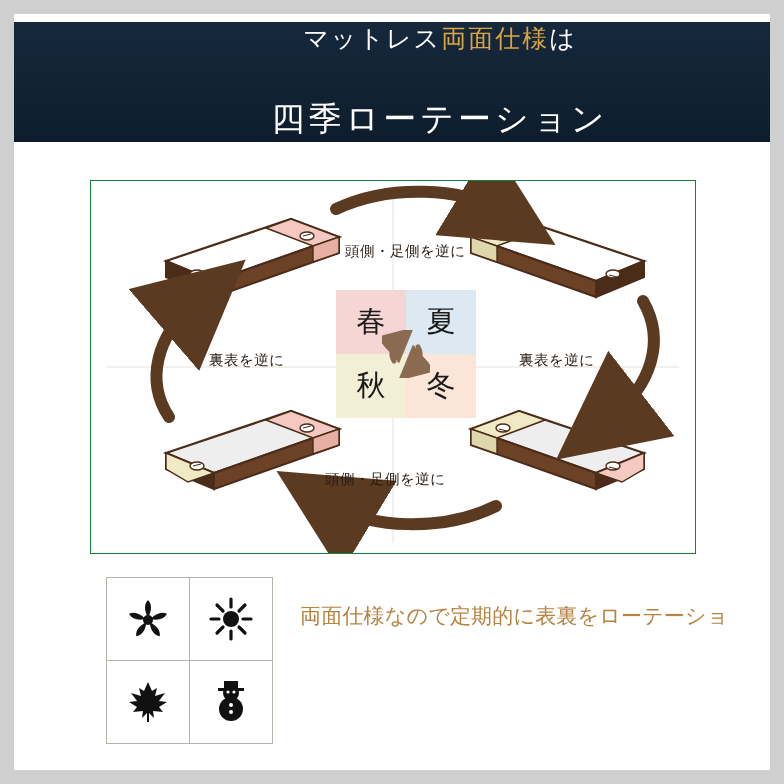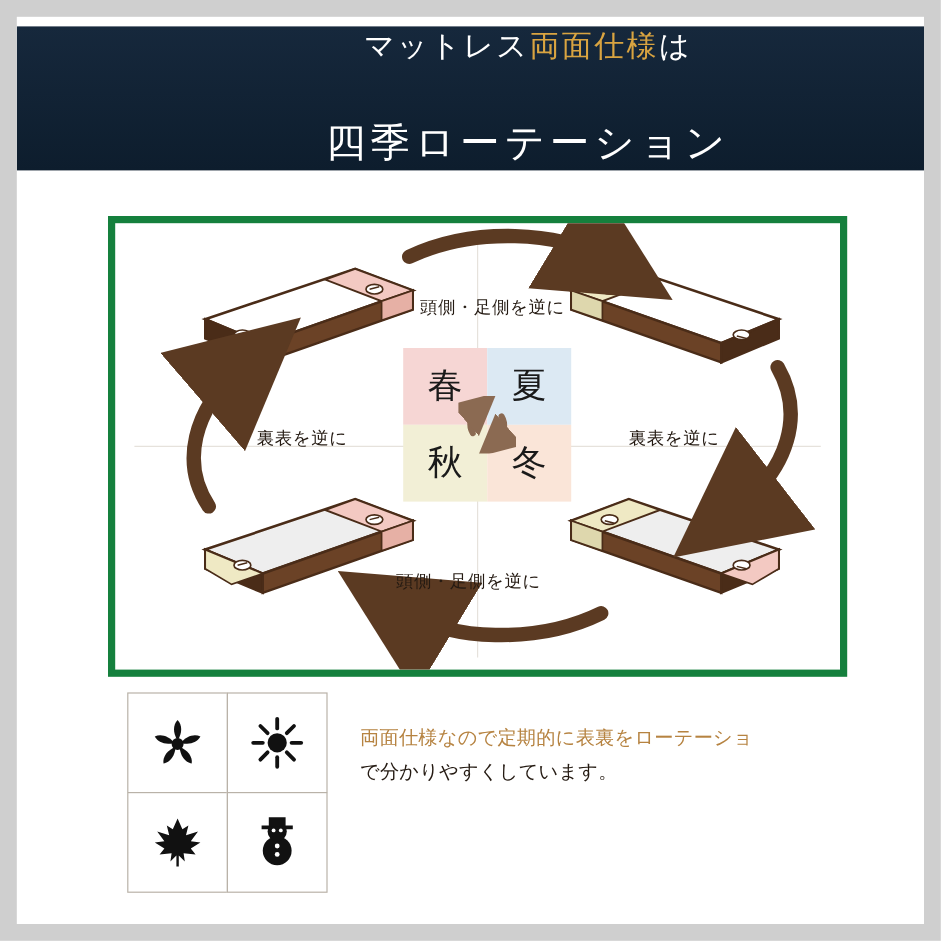--- a/index.html
+++ b/index.html
@@ -55,21 +55,21 @@
     margin-top: 8px;
     white-space: nowrap;
   }
   
   .diagram {
     position: absolute;
     left: 76px;
     top: 166px;
     width: 604px;
     height: 372px;
-    border: 6px solid #15803d;
+    border: 1px solid #15803d;
     background: #fff;
   }
   .diagram svg {
     display: block;
   }
   
   .season-grid {
     position: absolute;
     left: 322px;
     top: 276px;
@@ -126,21 +126,21 @@
     align-items: center;
     justify-content: center;
     background: #fff;
     margin: -0.5px;
   }
   .bottom-text {
     position: absolute;
     left: 286px;
     top: 588px;
     width: 430px;
-    font-size: 16px;
+    font-size: 21px;
     line-height: 28px;
     color: #241a12;
     letter-spacing: 0.2px;
   }
   .bottom-text .hl {
     color: #b68341;
   }
   .bottom-text div { white-space: nowrap; }
 </style>
 </head>
@@ -299,16 +299,15 @@
           <circle cx="27" cy="14" r="1.6"></circle>
           <circle cx="24" cy="27" r="2"></circle>
           <circle cx="24" cy="34" r="2"></circle>
         </g>
       </svg>
     </div>
   </div>
 
   <div class="bottom-text">
     <div class="hl">両面仕様なので定期的に表裏をローテーショ</div>
-    <div>で分かりやすくしています。</div>
   </div>
 
 </div>
 
 </body></html>

